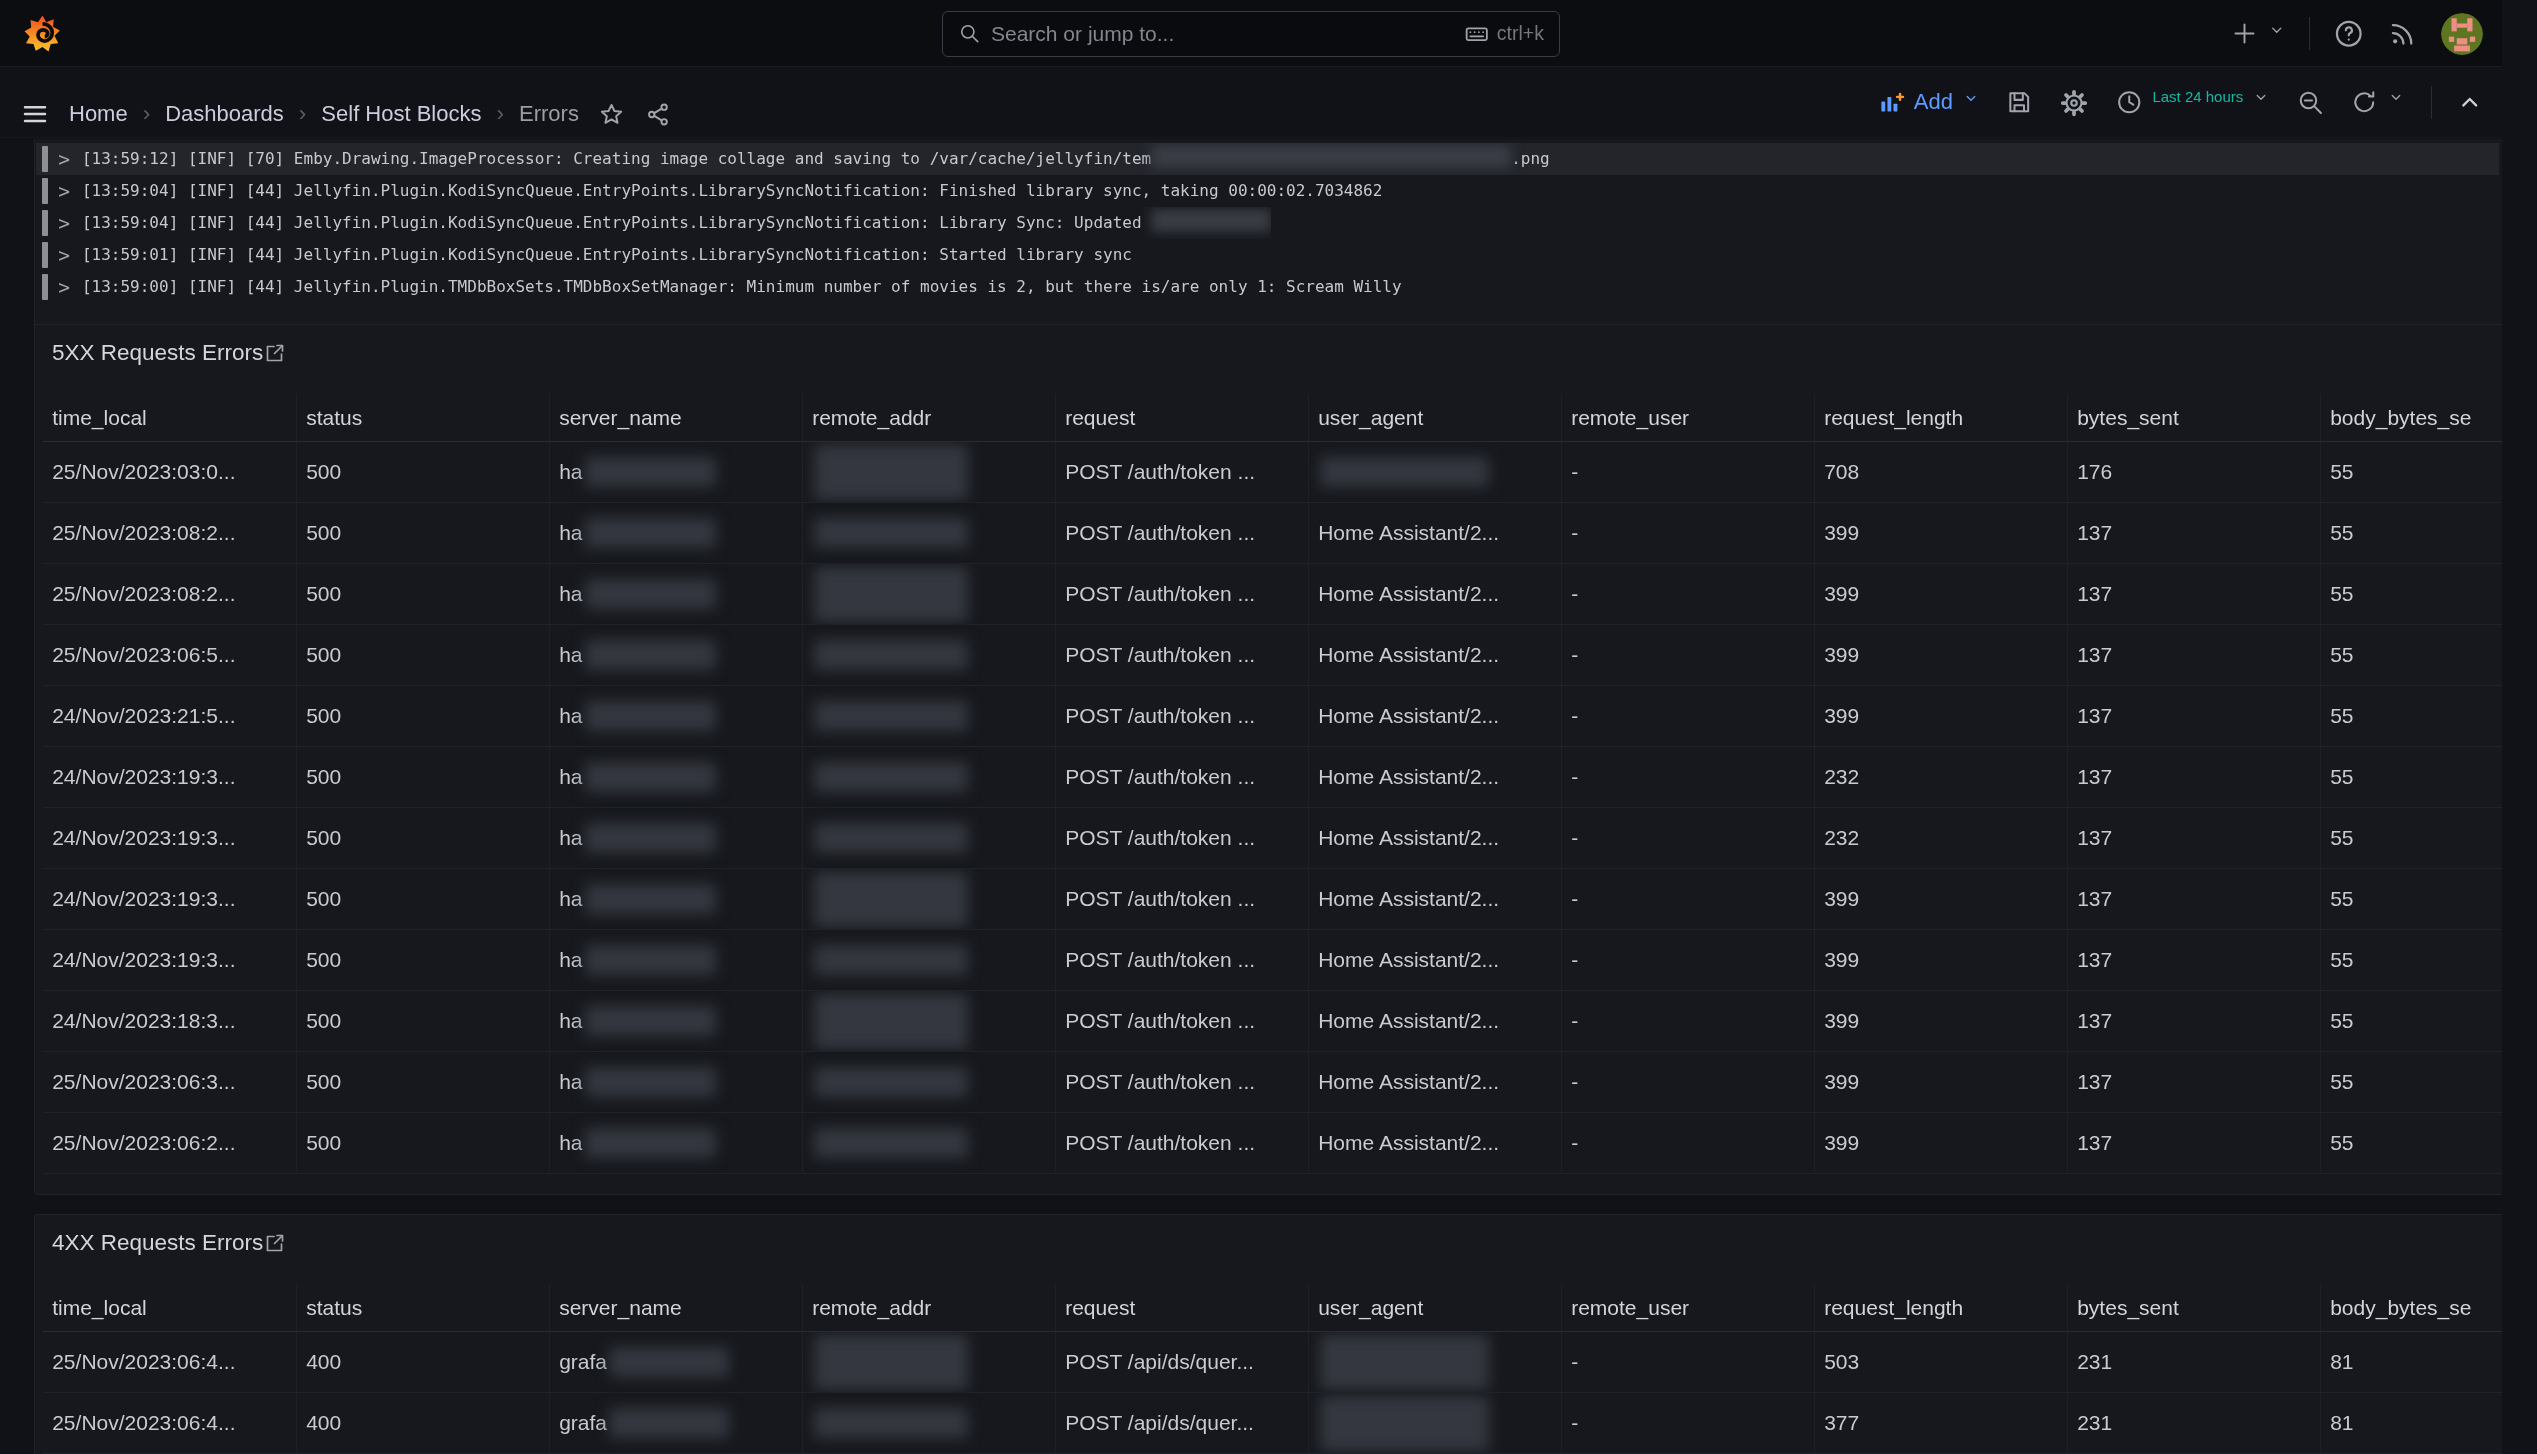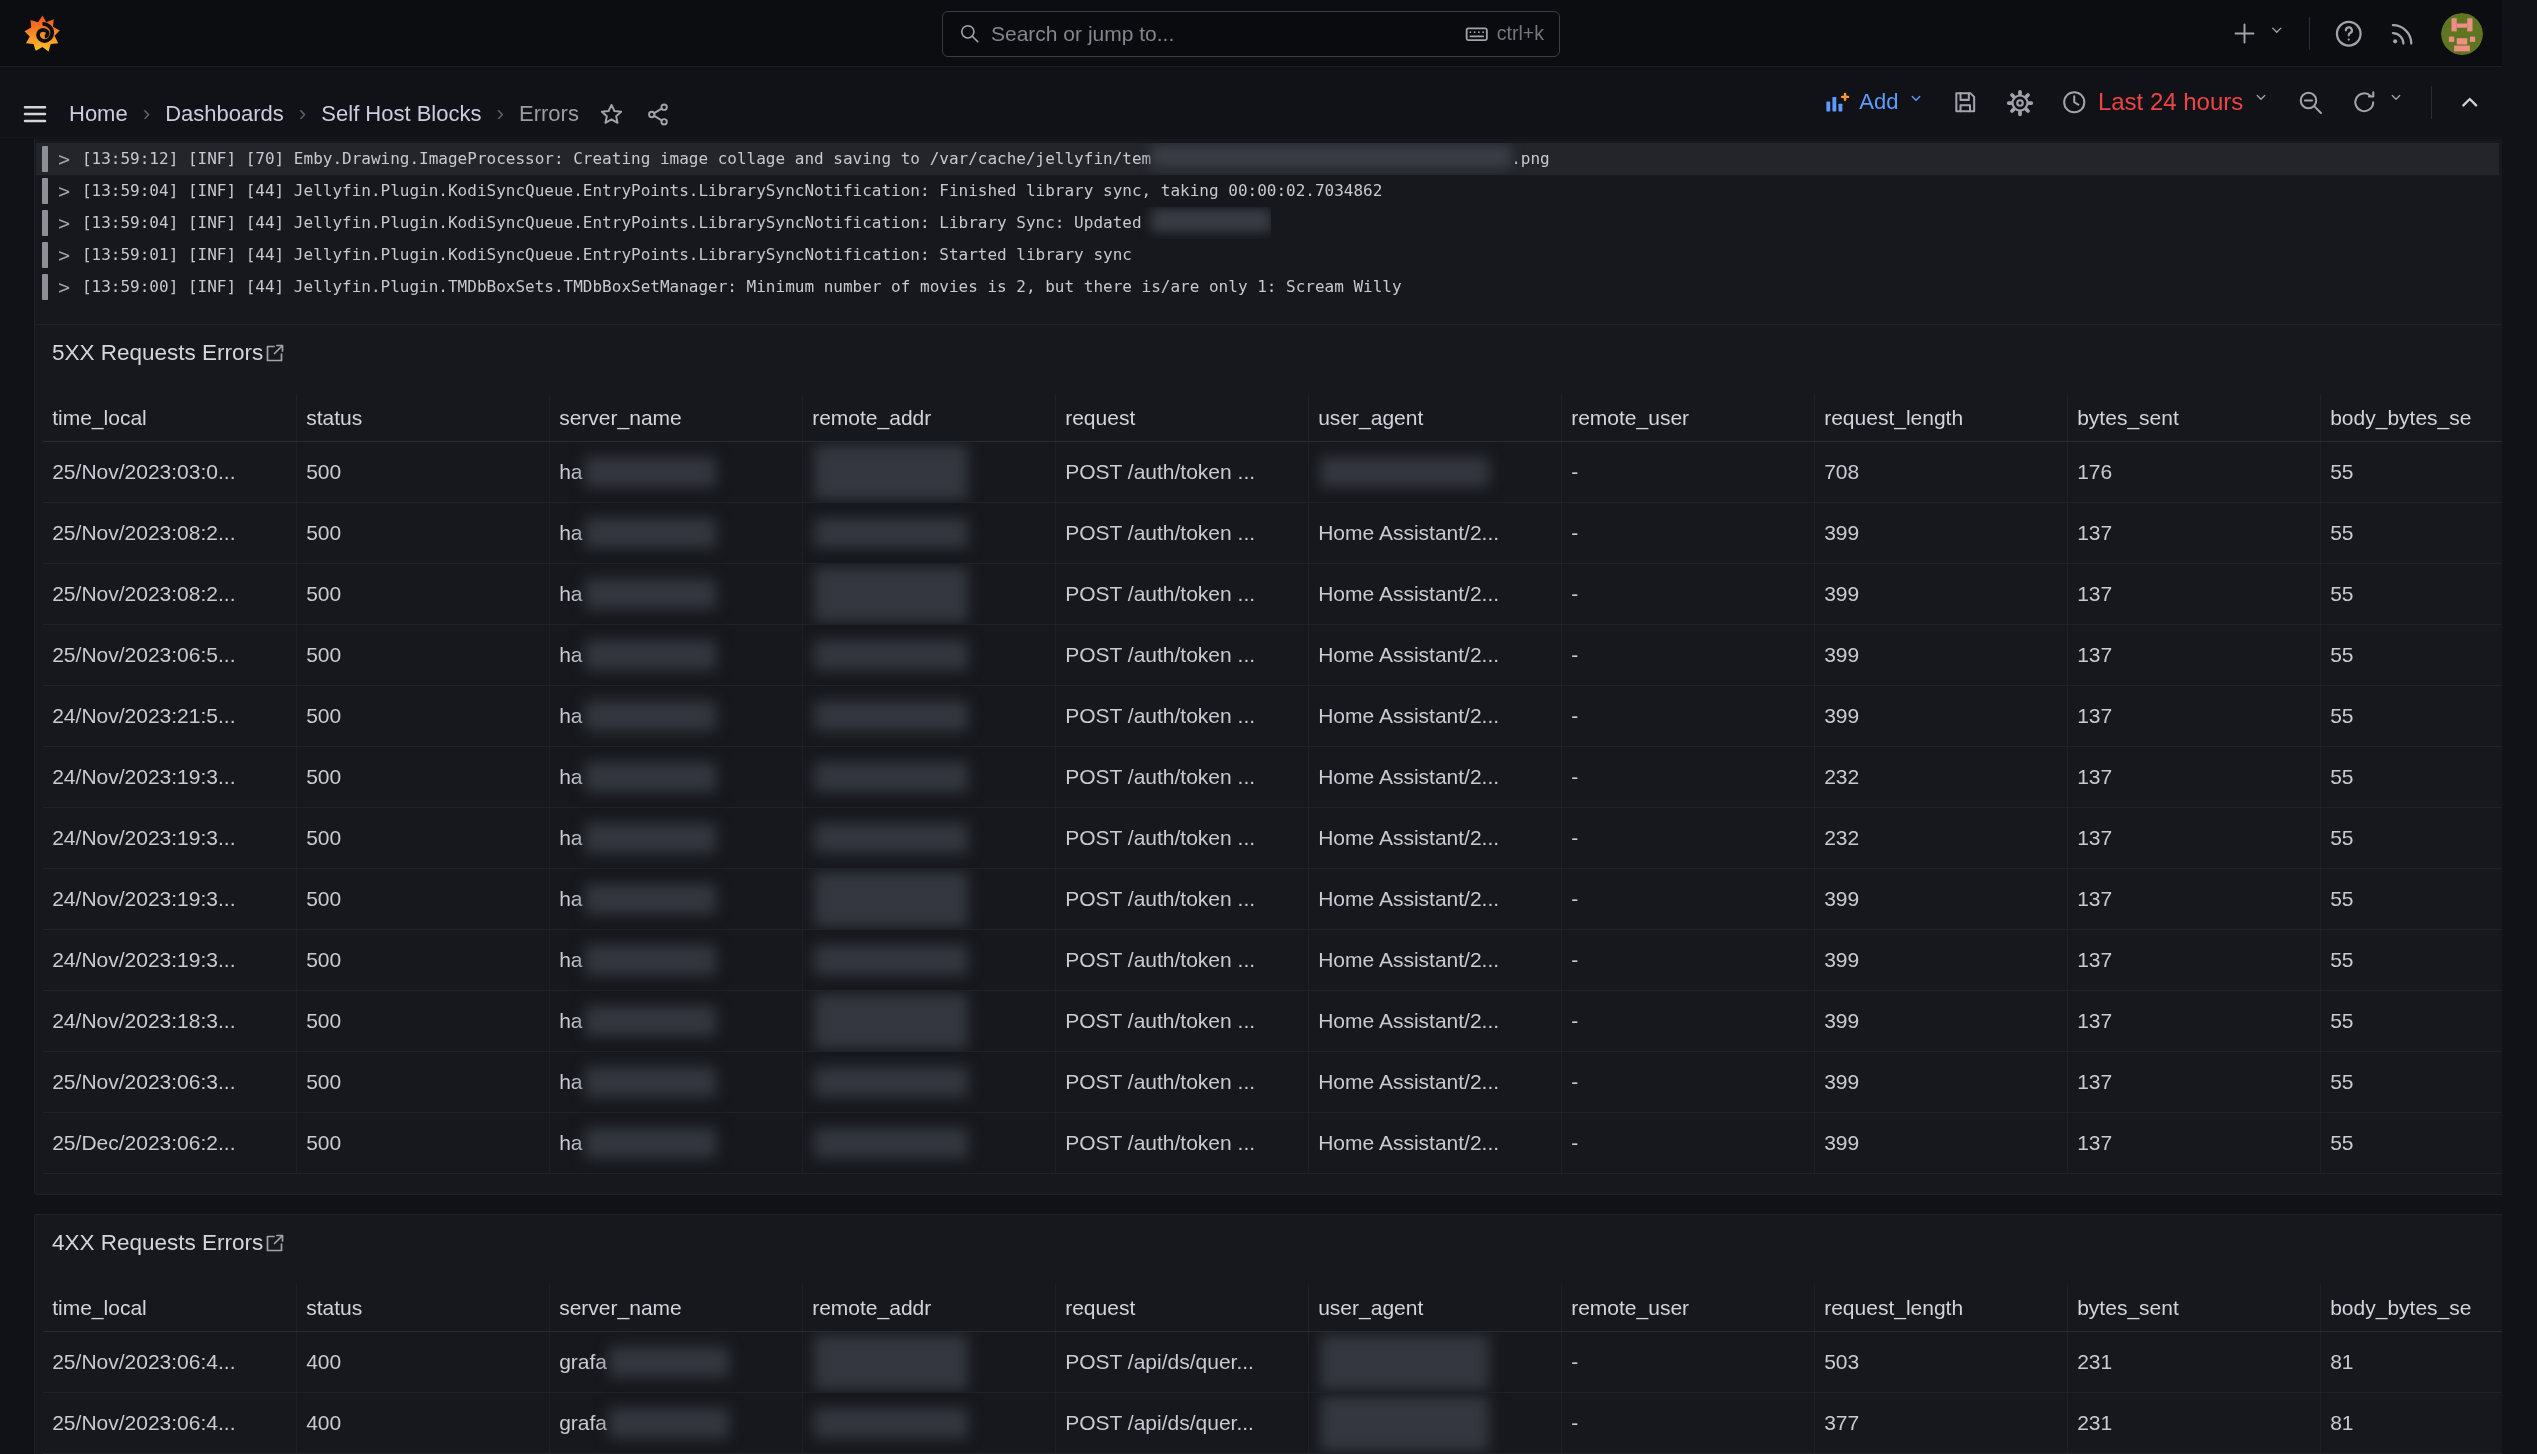--- a/index.html
+++ b/index.html
@@ -21,21 +21,21 @@
   .crumbbar{position:absolute;top:68px;left:0;right:0;height:70px;background:#111218;border-bottom:0.7px solid #17181d;display:flex;align-items:center;justify-content:space-between;padding:0 19.5px;}
   .crumb-left{display:flex;align-items:center;gap:19.5px;margin-top:23px;}
   .crumbs{display:flex;align-items:center;gap:15px;font-size:22px;}
   .crumb{color:#ccccdc;cursor:pointer;white-space:nowrap;}
   .crumb.current{color:#9b9ca4;cursor:default;}
   .crumb-sep{color:#5b5d66;font-size:22.5px;}
   .crumb-sep::before{content:"\203A";}
   .toolbar{display:flex;align-items:center;gap:25.5px;}
   .tb-group{display:flex;align-items:flex-start;gap:9px;cursor:pointer;}
   .add-label{color:#5d9bff;font-size:22px;}
-  .time-label{color:#ef4444;font-size:24px;}
+  .time-label{color:#14b8a6;font-size:15px;}
 
   
   .content{position:absolute;top:139px;left:0;right:0;bottom:0;overflow:hidden;}
   .panel{position:absolute;background:#16181d;border:0.7px solid #202229;border-radius:3px;overflow:hidden;}
   .log-panel{left:34px;width:2477px;top:-49px;height:349px;}
   .loglist{position:absolute;top:37px;left:0.7px;right:0.7px;}
   .logrow{height:32px;display:flex;align-items:center;padding:0 0 0 6px;margin-right:10.5px;cursor:pointer;}
   .logrow.hl{background:#23252b;}
   .logrow.clip-top{height:15px;overflow:hidden;}
   .logbar{width:6px;height:25.5px;background:#8d8f96;border-radius:0.7px;margin-right:10.5px;flex:none;}
@@ -664,21 +664,21 @@
             </div>
             <div class="tcell">
               <span>137</span>
             </div>
             <div class="tcell">
               <span>55</span>
             </div>
           </div>
           <div class="trow">
             <div class="tcell">
-              <span>25/Dec/2023:06:2...</span>
+              <span>25/Nov/2023:06:2...</span>
             </div>
             <div class="tcell">
               <span>500</span>
             </div>
             <div class="tcell">
               <span>ha</span>
               <span class="redact" style="width: 131px;"></span>
             </div>
             <div class="tcell">
               <span class="redact"></span>

